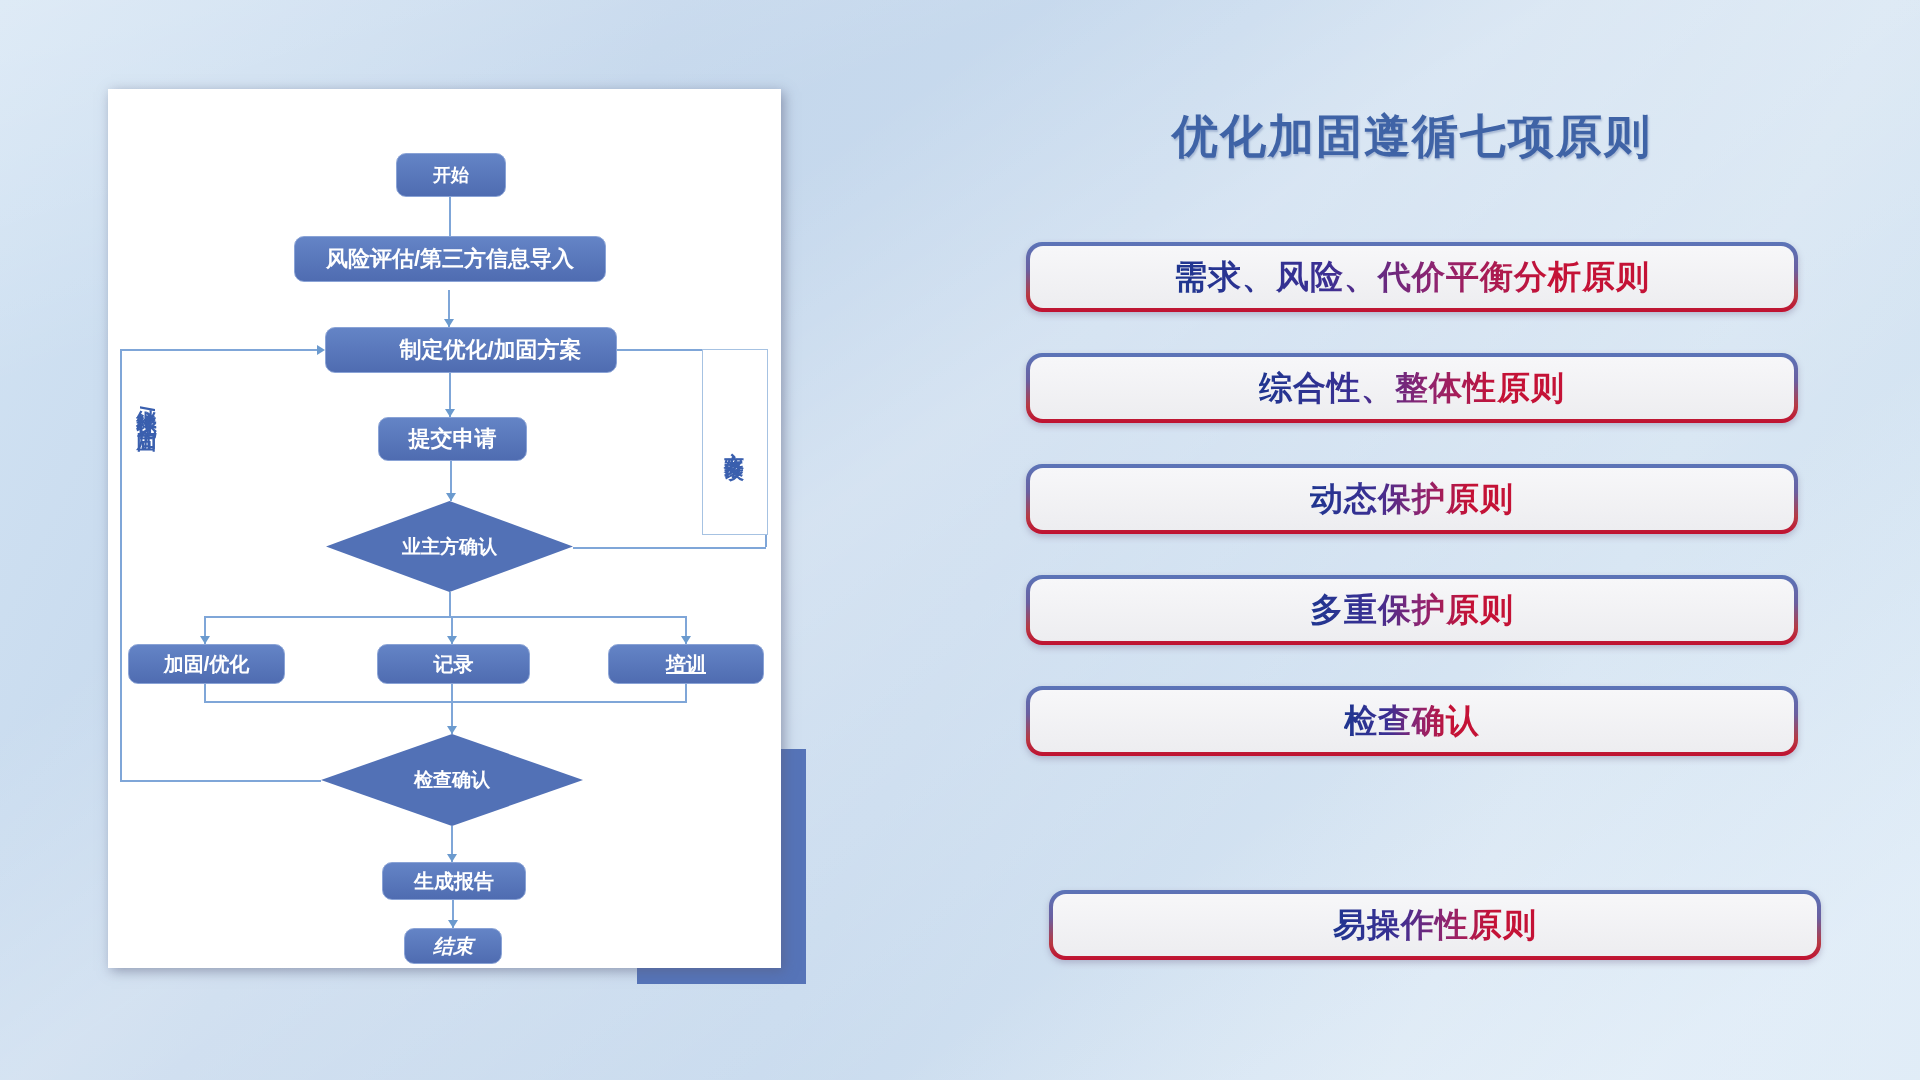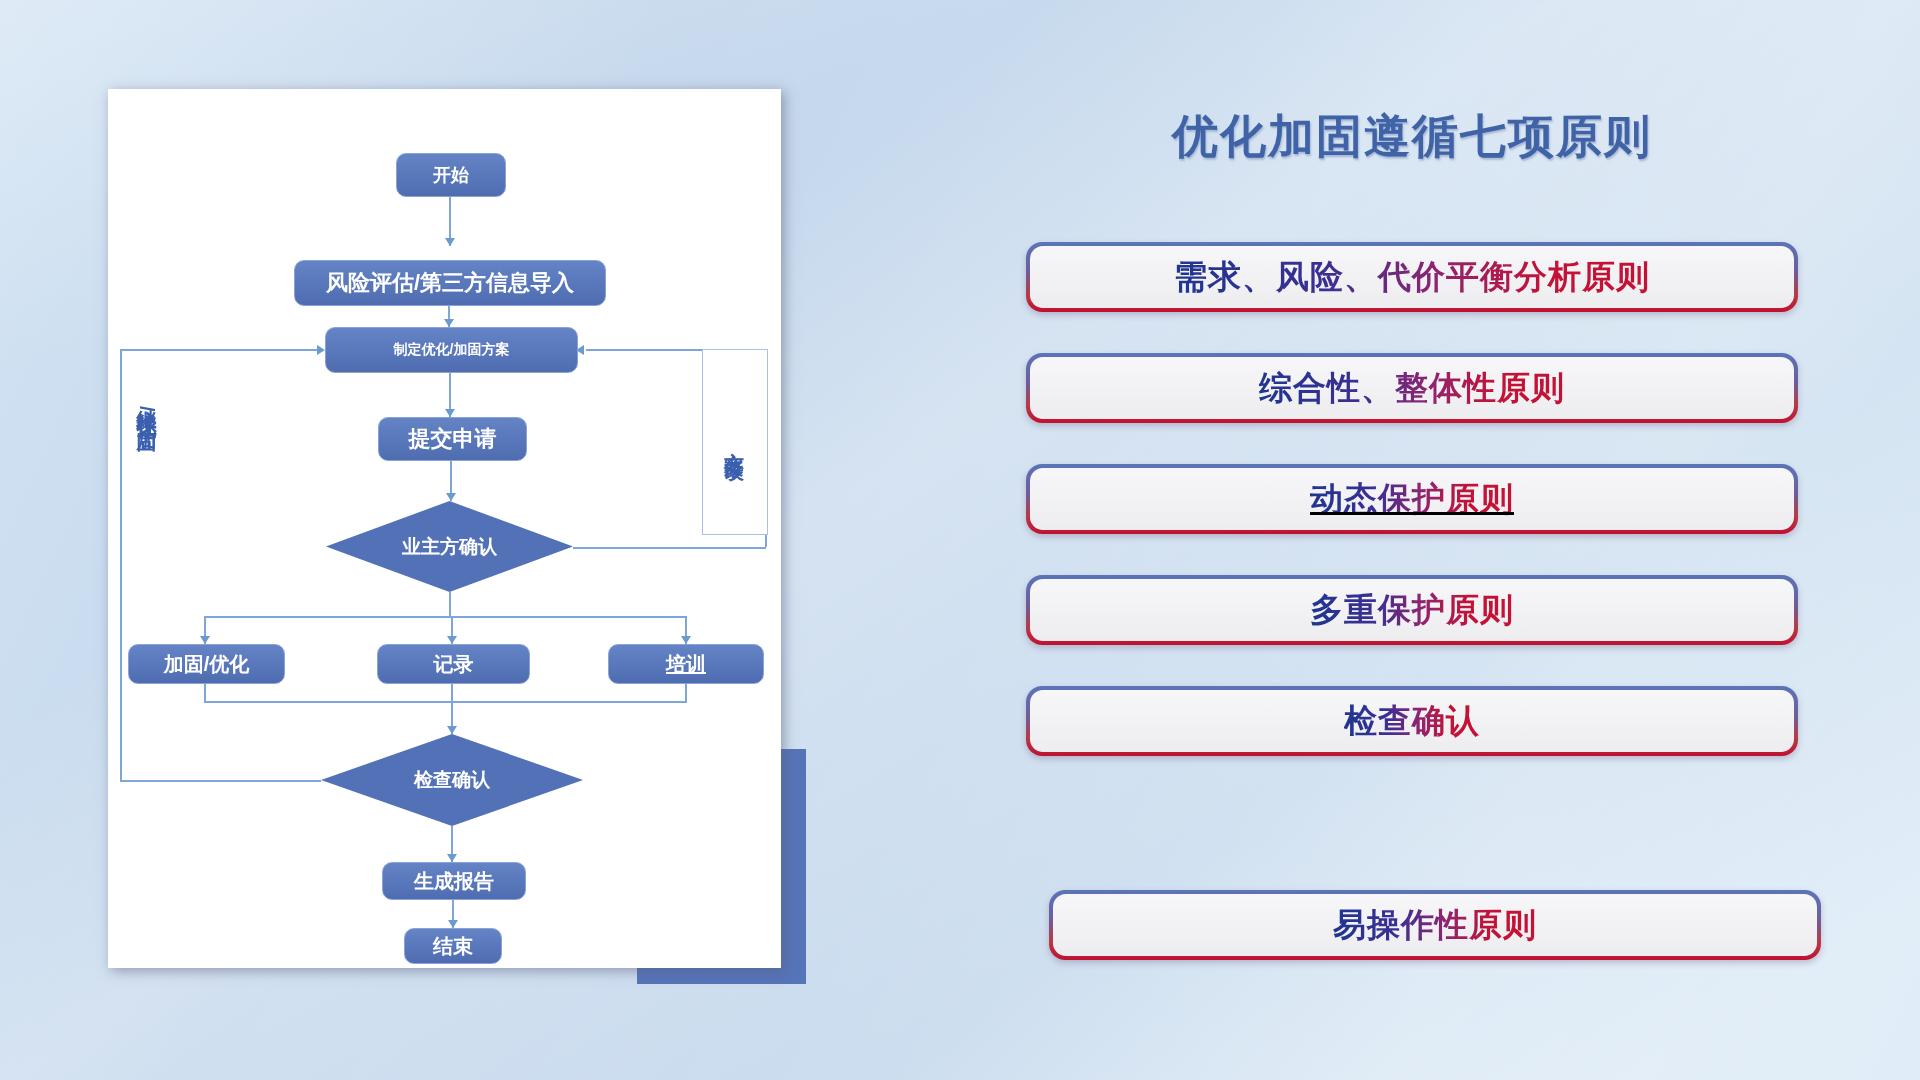--- a/index.html
+++ b/index.html
@@ -19,28 +19,28 @@
 
   
   .card{position:absolute;left:108px;top:89px;width:673px;height:879px;background:#ffffff;
         box-shadow:3px 3px 12px rgba(90,95,125,.55);}
 
   
   .node{position:absolute;display:flex;align-items:center;justify-content:center;
         background:linear-gradient(180deg,#6484c6 0%,#4f6cb1 100%);
         border:1px solid #8aa3d6;border-radius:10px;color:#ffffff;font-weight:bold;}
   .n-start  {left:288px;top:64px;width:108px;height:42px;font-size:18px;}
-  .n-risk   {left:186px;top:171px;width:310px;height:44px;font-size:22px;}
-  .n-plan   {left:217px;top:238px;width:251px;height:44px;font-size:14px;}
+  .n-risk   {left:186px;top:147px;width:310px;height:44px;font-size:22px;}
+  .n-plan   {left:217px;top:238px;width:251px;height:44px;font-size:22px;padding-left:39px;}
   .n-submit {left:270px;top:328px;width:147px;height:42px;font-size:22px;}
   .n-harden {left:20px; top:555px;width:155px;height:38px;font-size:20px;}
   .n-record {left:269px;top:555px;width:151px;height:38px;font-size:20px;}
   .n-train  {left:500px;top:555px;width:154px;height:38px;font-size:20px;text-decoration:underline;}
   .n-report {left:274px;top:773px;width:142px;height:36px;font-size:20px;}
-  .n-end    {left:296px;top:839px;width:96px;height:34px;font-size:20px;}
+  .n-end    {left:296px;top:839px;width:96px;height:34px;font-size:20px;font-style:italic;}
 
   .diamond{position:absolute;display:flex;align-items:center;justify-content:center;
            background:#5271b6;color:#fff;font-weight:bold;font-size:19px;
            clip-path:polygon(50% 0,100% 50%,50% 100%,0 50%);}
   .d-owner{left:218px;top:412px;width:247px;height:91px;}
   .d-check{left:213px;top:645px;width:262px;height:92px;}
 
   
   .vline{position:absolute;width:2px;background:#7fa6d8;}
   .hline{position:absolute;height:2px;background:#7fa6d8;}
@@ -61,21 +61,21 @@
                text-shadow:1px 2px 2px rgba(125,145,185,.55);}
   .pbox{position:absolute;left:1026px;width:772px;height:70px;border-radius:16px;padding:4px;
         background:linear-gradient(180deg,#5b74b8 0%,#6a5fa0 40%,#b63a44 75%,#c01030 100%);
         box-shadow:0 3px 6px rgba(125,115,150,.4);box-sizing:border-box;}
   .pbox-inner{width:100%;height:100%;border-radius:13px;
         background:linear-gradient(180deg,#f7f7f9 0%,#ededf0 100%);
         display:flex;align-items:center;justify-content:center;}
   .ptext{font-size:33px;font-weight:600;letter-spacing:1px;color:#c41236;
         background:linear-gradient(90deg,#1f3690 0%,#3b2f93 32%,#8f2470 55%,#c41236 78%);
         -webkit-background-clip:text;background-clip:text;-webkit-text-fill-color:transparent;}
-  .p1{top:242px;} .p2{top:353px;font-family:Liberation Serif, serif;} .p3{top:464px;text-decoration:underline;} .p4{top:575px;} .p5{top:686px;} .p6{top:796px;} .p7{top:890px;margin-left:23px;}
+  .p1{top:242px;} .p2{top:353px;font-family:Liberation Serif, serif;} .p3{top:464px;} .p4{top:575px;} .p5{top:686px;} .p6{top:796px;} .p7{top:890px;margin-left:23px;}
 </style>
 </head>
 <body>
 
 <div class="slide">
 
   <div class="back-rect"></div>
 
   <div class="card">
 

